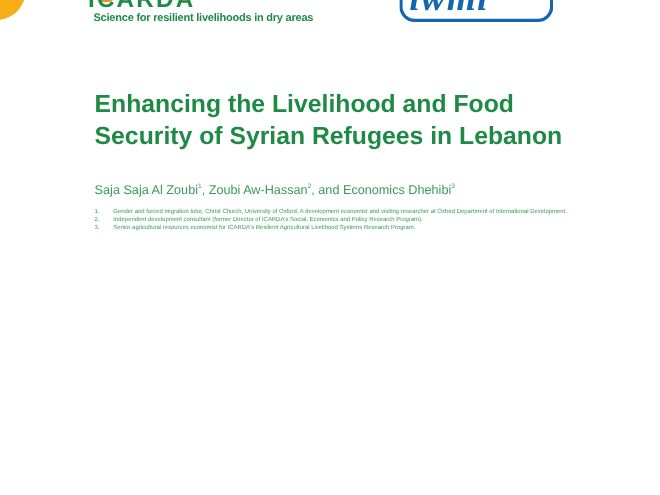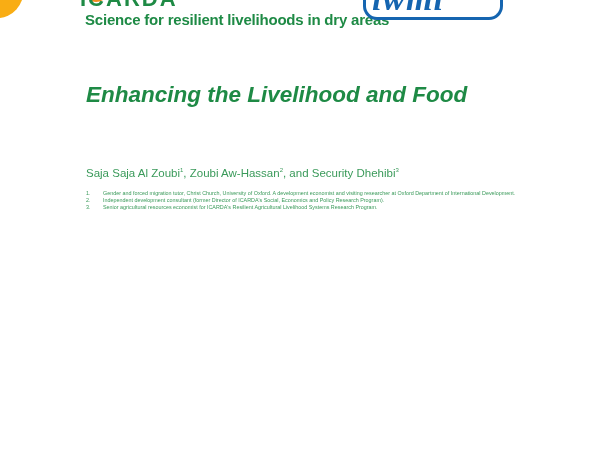--- a/index.html
+++ b/index.html
@@ -17,39 +17,39 @@
       position: absolute; left: 80px; top: -14px;
       font-family: "Liberation Sans", sans-serif; font-weight: bold;
       font-size: 22px; letter-spacing: 2px; color: #1e8a45;
     }
     .icarda-arc {
       position: absolute; left: 86px; top: -12px; width: 20px; height: 14px;
       border-radius: 50%; background: #f28c1e;
     }
     .tagline {
       position: absolute; left: 85px; top: 11px;
-      font-size: 15px; font-weight: bold; color: #1e8a45;
+      font-size: 10px; font-weight: bold; color: #1e8a45;
       letter-spacing: -0.2px; white-space: nowrap;
     }
     .iwmi-logo {
       position: absolute; left: 363px; top: -14px;
       width: 140px; height: 34px;
       border: 3px solid #1565b0; border-top: none;
       border-radius: 0 0 14px 14px;
       box-sizing: border-box;
     }
     .iwmi-text {
       position: absolute; left: 372px; top: -20px;
       font-family: "Liberation Serif", serif; font-style: italic; font-weight: bold;
       font-size: 34px; color: #1565b0; letter-spacing: 1px;
     }
     .title {
       position: absolute; left: 86px; top: 80px; width: 460px;
       font-size: 22.5px; font-weight: bold; line-height: 29px;
-      color: #1e8a45; margin: 0; font-style: italic;
+      color: #1e8a45; margin: 0;
     }
     .authors {
       position: absolute; left: 86px; top: 167px;
       font-size: 11.5px; color: #3a9a5a; white-space: nowrap;
     }
     .authors sup { font-size: 6px; vertical-align: super; }
     .notes {
       position: absolute; left: 86px; top: 190px; width: 430px;
       margin: 0; padding: 0; list-style: none;
       font-size: 5.4px; line-height: 7px; color: #3a9a5a;
@@ -64,24 +64,25 @@
 <div class="sun"></div>
 <div class="icarda-arc"></div>
 <div class="icarda-word">ICARDA</div>
 <div class="tagline">Science for resilient livelihoods in dry areas</div>
 
 <div class="iwmi-logo"></div>
 <div class="iwmi-text">iwmi</div>
 
 <h1 class="title">
   <span>Enhancing the Livelihood and Food</span><br>
+  <span>Security of Syrian Refugees in Lebanon</span>
 </h1>
 
 <div class="authors">
-  <span>Saja Saja Al Zoubi</span><sup>1</sup><span>, </span><span>Zoubi Aw-Hassan</span><sup>2</sup><span>, and </span><span>Security Dhehibi</span><sup>3</sup>
+  <span>Saja Saja Al Zoubi</span><sup>1</sup><span>, </span><span>Zoubi Aw-Hassan</span><sup>2</sup><span>, and </span><span>Economics Dhehibi</span><sup>3</sup>
 </div>
 
 <ol class="notes">
   <li>
     <span class="num">1.</span>
     <span class="txt">Gender and forced migration tutor, Christ Church, University of Oxford. A development economist and visiting researcher at Oxford Department of International Development.</span>
   </li>
   <li>
     <span class="num">2.</span>
     <span class="txt">Independent development consultant (former Director of ICARDA's Social, Economics and Policy Research Program).</span>

